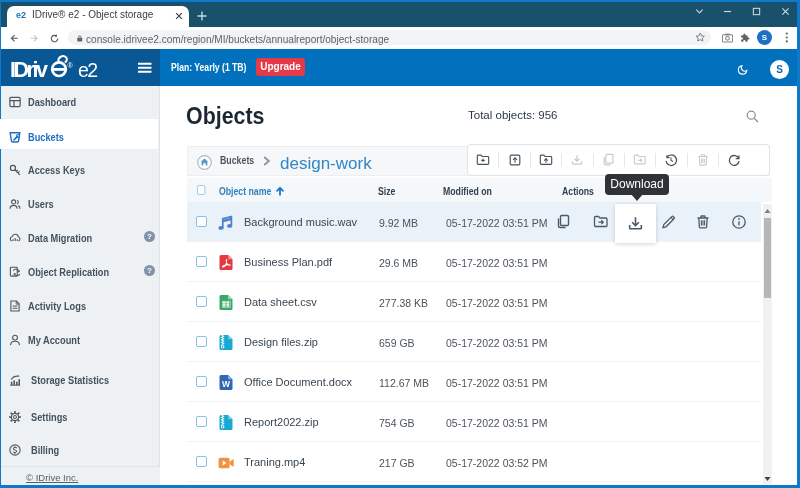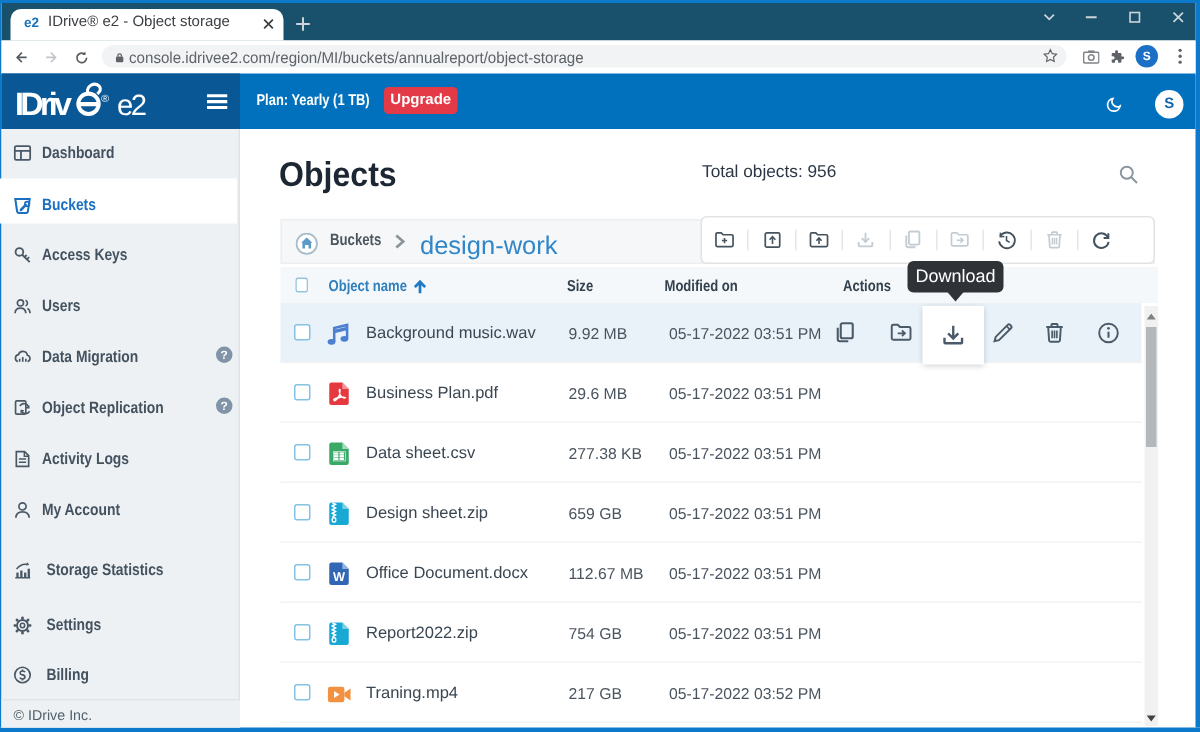--- a/index.html
+++ b/index.html
@@ -36,21 +36,21 @@
 
 
 #sidebar { left:1px; top:86px; width:159px; height:399px; background:#edf1f4; border-right:1px solid #dde3e8; }
 .mitem { position:absolute; left:0; width:158px; height:34px; }
 .mitem .mtext { position:absolute; left:27px; top:11.5px; font-size:11px; font-weight:bold; color:#44525f; transform:scaleX(0.84); transform-origin:left top; white-space:nowrap; }
 .mitem.active { background:#fff; }
 .mitem.active .mtext { color:#1b6fc0; }
 .micon { position:absolute; left:9px; top:12px; width:12px; height:12px; }
 .qbadge { position:absolute; left:144px; top:11px; width:11px; height:11px; border-radius:50%; background:#8093a7; color:#fff; font-size:8px; font-weight:bold; text-align:center; line-height:11px; }
 #copyright { left:1px; top:466px; width:159px; height:19px; border-top:1px solid #dfe4e8; background:#edf1f4; }
-#copyright span { position:absolute; left:8px; top:5px; font-size:9.5px; color:#52616b; }
+#copyright span { position:absolute; left:25px; top:5px; font-size:9.5px; color:#52616b;text-decoration:underline; }
 #title-objects { left:186px; top:103px; font-size:23px; font-weight:bold; color:#1d2733; transform:scaleX(0.93); transform-origin:left top; white-space:nowrap; }
 #total-objects { left:468px; top:109px; font-size:11.5px; color:#2c3745; white-space:nowrap; }
 #searchbox { left:576px; top:103px; width:196px; height:26px; border:1px solid #d8dcdf; border-radius:4px; background:#fff; }
 #searchbox span { position:absolute; left:14px; top:7px; font-size:11.5px; color:#9aa5ad; transform:scaleX(0.9); transform-origin:left top; white-space:nowrap; }
 
 
 #crumbbar { left:187px; top:146px; width:583px; height:30px; background:#f6f7f8; border:1px solid #eceef0; }
 #crumb-buckets { left:220px; top:154px; font-size:11px; font-weight:bold; color:#4b555e; transform:scaleX(0.8); transform-origin:left top; }
 #crumb-dw { left:280px; top:154px; font-size:17px; color:#2f86c8; }
 #toolbar { left:467px; top:144px; width:303px; height:32px; background:#fff; border:1px solid #e0e3e6; border-radius:4px; display:flex; align-items:center; }
@@ -410,21 +410,21 @@
         <span class="fdate">05-17-2022 03:51 PM</span>
       </div>
   <div class="row" style="top:120px;">
         <span class="cb"></span>
         <svg class="ficon" width="16" height="17" viewBox="0 0 16 17">
           <path d="M1.5 2.5 Q1.5 1 3 1 H10.2 L14.5 5.3 V14.5 Q14.5 16 13 16 H3 Q1.5 16 1.5 14.5 Z" fill="#17a8d4"></path>
           <path d="M10.2 1 L14.5 5.3 H10.2 Z" fill="#79cfe6"></path>
           <path d="M3.6 1.2 L5.6 2.2 L3.6 3.4 L5.6 4.6 L3.6 5.8 L5.6 7 L3.6 8.2 L5.6 9.4 L3.6 10.6" fill="none" stroke="#fff" stroke-width="1.1"></path>
           <rect x="3.5" y="11.2" width="2.3" height="2.8" rx="0.8" fill="none" stroke="#fff" stroke-width="1"></rect>
         </svg>
-        <span class="fname">Design sheet.zip</span>
+        <span class="fname">Design files.zip</span>
         <span class="fsize">659 GB</span>
         <span class="fdate">05-17-2022 03:51 PM</span>
       </div>
   <div class="row" style="top:160px;">
         <span class="cb"></span>
         <svg class="ficon" width="16" height="17" viewBox="0 0 16 17">
           <path d="M1.5 2.5 Q1.5 1 3 1 H10.2 L14.5 5.3 V14.5 Q14.5 16 13 16 H3 Q1.5 16 1.5 14.5 Z" fill="#3167b3"></path>
           <path d="M10.2 1 L14.5 5.3 H10.2 Z" fill="#8fb3e2"></path>
           <text x="8" y="13" text-anchor="middle" font-family="Liberation Sans,sans-serif" font-size="8.5" font-weight="bold" fill="#fff" textLength="7.6">W</text>
         </svg>

